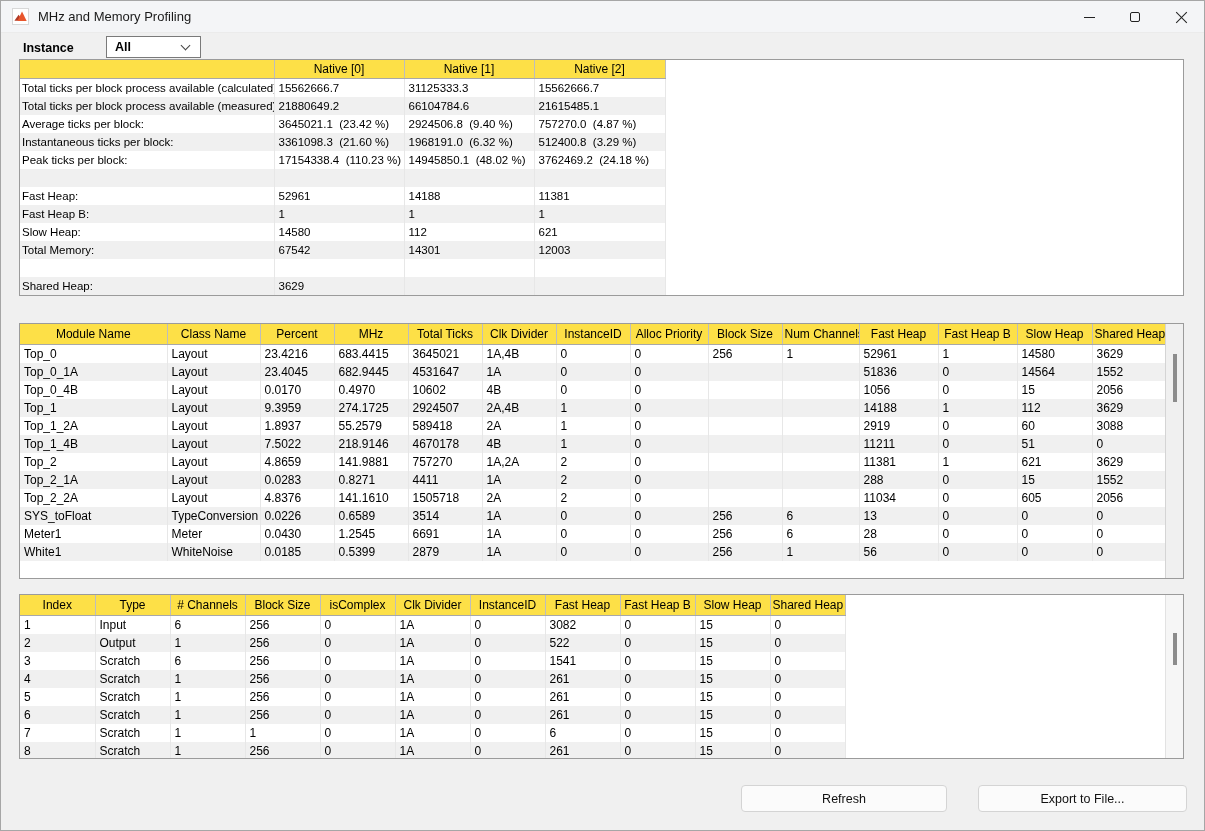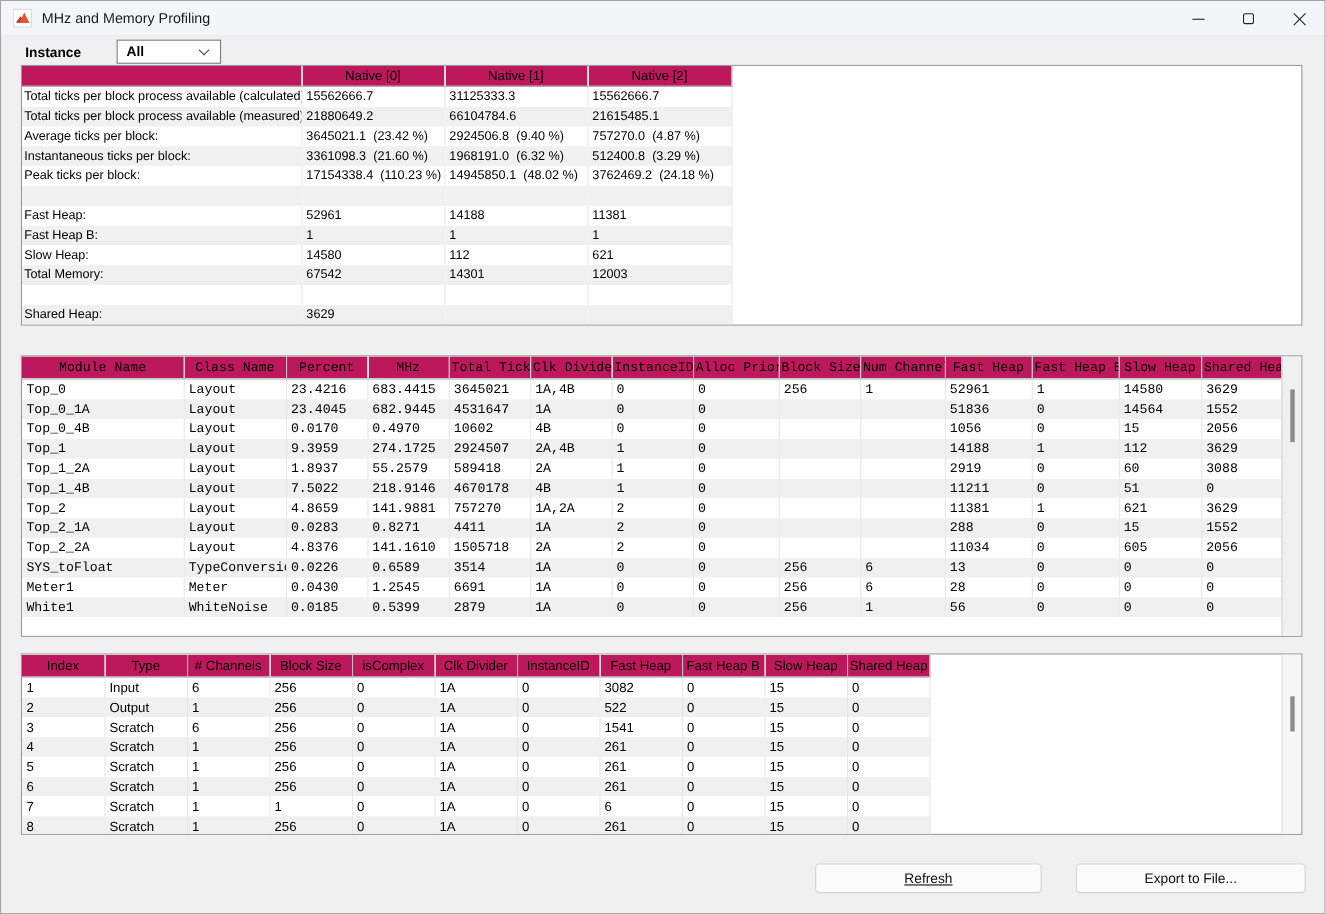--- a/index.html
+++ b/index.html
@@ -45,21 +45,21 @@
   }
 
   
   .panel { position:absolute; left:18px; width:1165px; background:#fff; border:1px solid #9b9b9b; overflow:hidden; }
   .panel-top { top:58px;  height:237px; }
   .panel-mid { top:322px; height:256px; }
   .panel-bot { top:593px; height:165px; }
 
   table.grid { border-collapse:collapse; table-layout:fixed; }
   table.grid th {
-    height:20px; background:#be185d; font-size:12px; font-weight:normal; text-align:center;
+    height:20px; background:#fde047; font-size:12px; font-weight:normal; text-align:center;
     border-right:1px solid #bdbdbd; border-bottom:1px solid #a8a8a8; overflow:hidden; white-space:pre; padding:0 2px;
   }
   table.grid td {
     height:18px; font-size:12px; line-height:18px; padding:0 0 0 4px;
     overflow:hidden; white-space:pre; border-right:1px solid #e7e7e7;
   }
   table.grid tbody tr:nth-child(even) { background:#f0f0f0; }
   table.summary th { height:18px; }
   table.summary td { font-size:11.5px; }
   table.summary td:first-child { padding-left:2px; }
@@ -70,21 +70,21 @@
     background:#f0f0f0; border-left:1px solid #d4d4d4;
   }
   .vscroll .thumb { position:absolute; left:7px; width:4px; background:#8c8c8c; }
   .panel-bot .vscroll { background:#f6f6f6; border-left:1px solid #e2e2e2; }
 
   
   .btn {
     position:absolute; height:27px; background:#fbfbfb; border:1px solid #d4d4d4; border-radius:4px;
     font-size:12.5px; display:flex; align-items:center; justify-content:center; color:#111;
   }
-  .btn-refresh { left:740px; top:784px; width:206px;text-decoration:underline; }
+  .btn-refresh { left:740px; top:784px; width:206px; }
   .btn-export  { left:977px; top:784px; width:209px; }
 </style>
 </head>
 <body>
 
 <div class="titlebar">
   <svg class="app-icon" viewBox="0 0 16 16">
     <rect x="0" y="0" width="16" height="16" fill="#ffffff"></rect>
     <path d="M1.5 12.5 L6 6.2 L8.3 9.3 L5.3 12.5 Z" fill="#b03a26"></path>
     <path d="M4.8 12.8 L9.6 2.6 L14.6 12.8 Z" fill="#e8552c"></path>
@@ -196,21 +196,21 @@
           <td>Shared Heap:</td>
           <td>3629</td>
           <td></td>
           <td></td>
         </tr>
       </tbody>
     </table>
 </div>
 
 <div class="panel panel-mid">
-  <table class="grid" style="width:1145px;font-family:Liberation Mono, monospace;">
+  <table class="grid" style="width:1145px;">
       <colgroup>
         <col style="width: 147px;">
         <col style="width: 93px;">
         <col style="width: 74px;">
         <col style="width: 74px;">
         <col style="width: 74px;">
         <col style="width: 74px;">
         <col style="width: 74px;">
         <col style="width: 78px;">
         <col style="width: 74px;">

